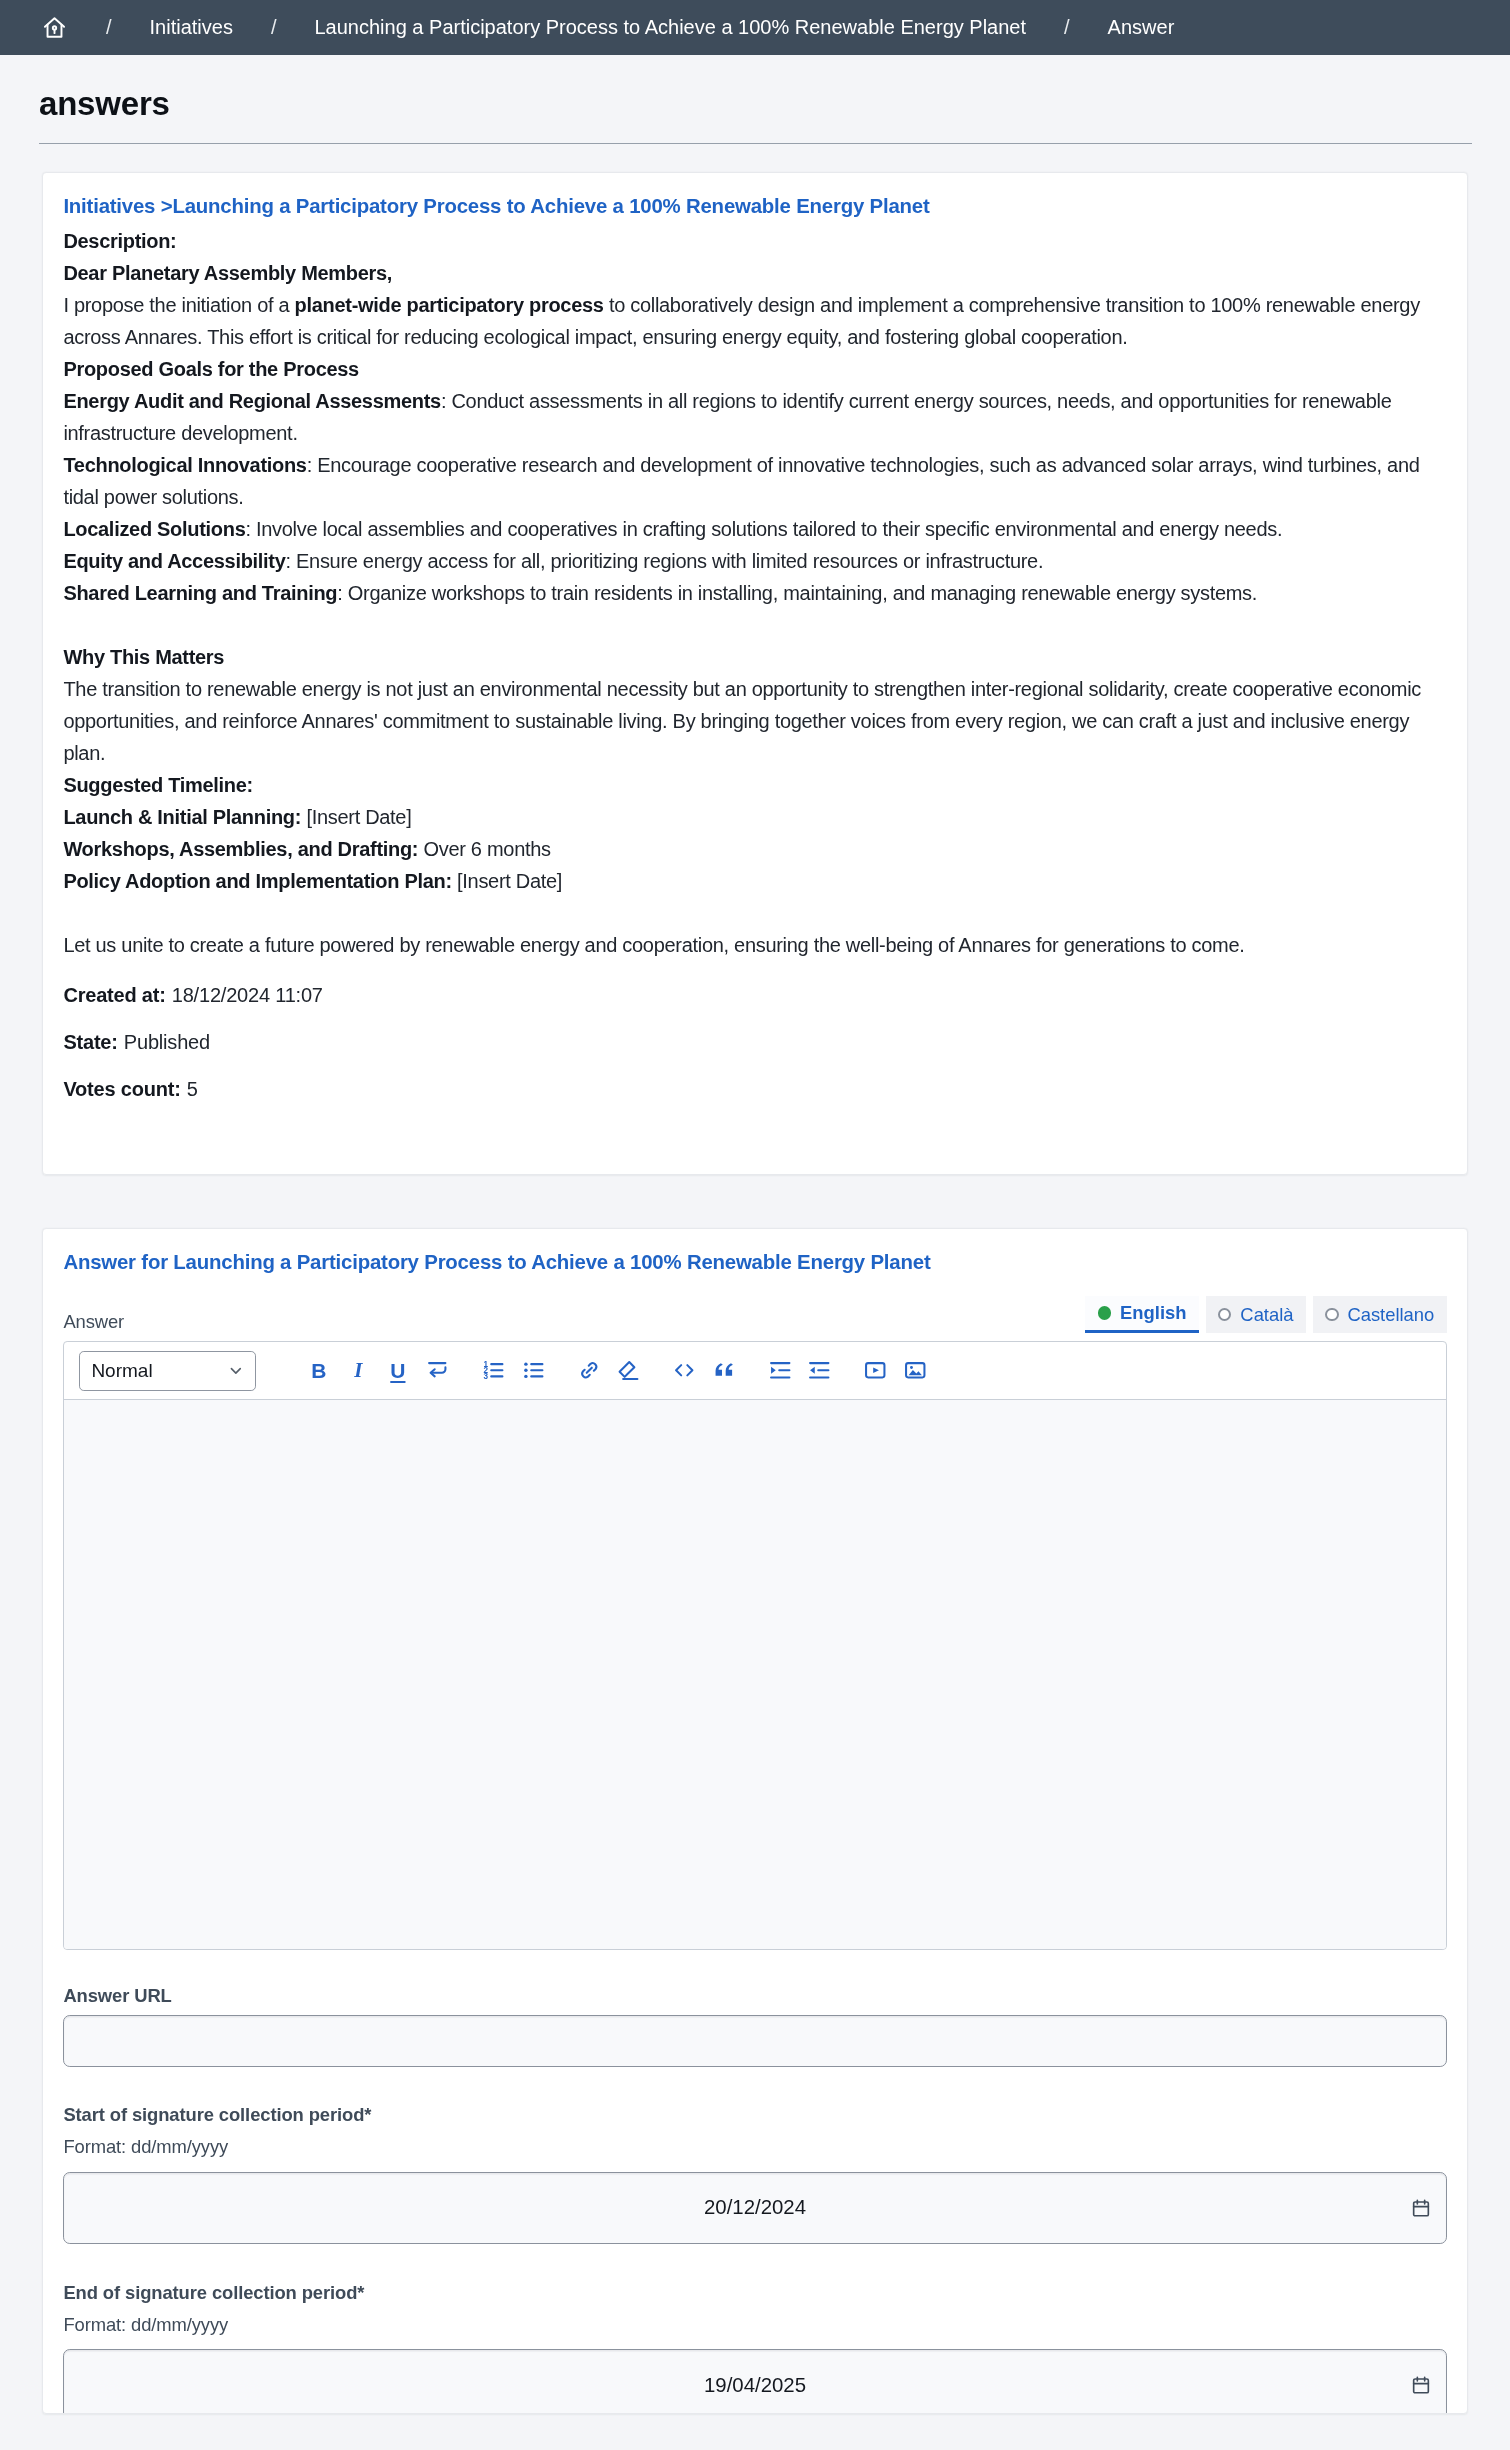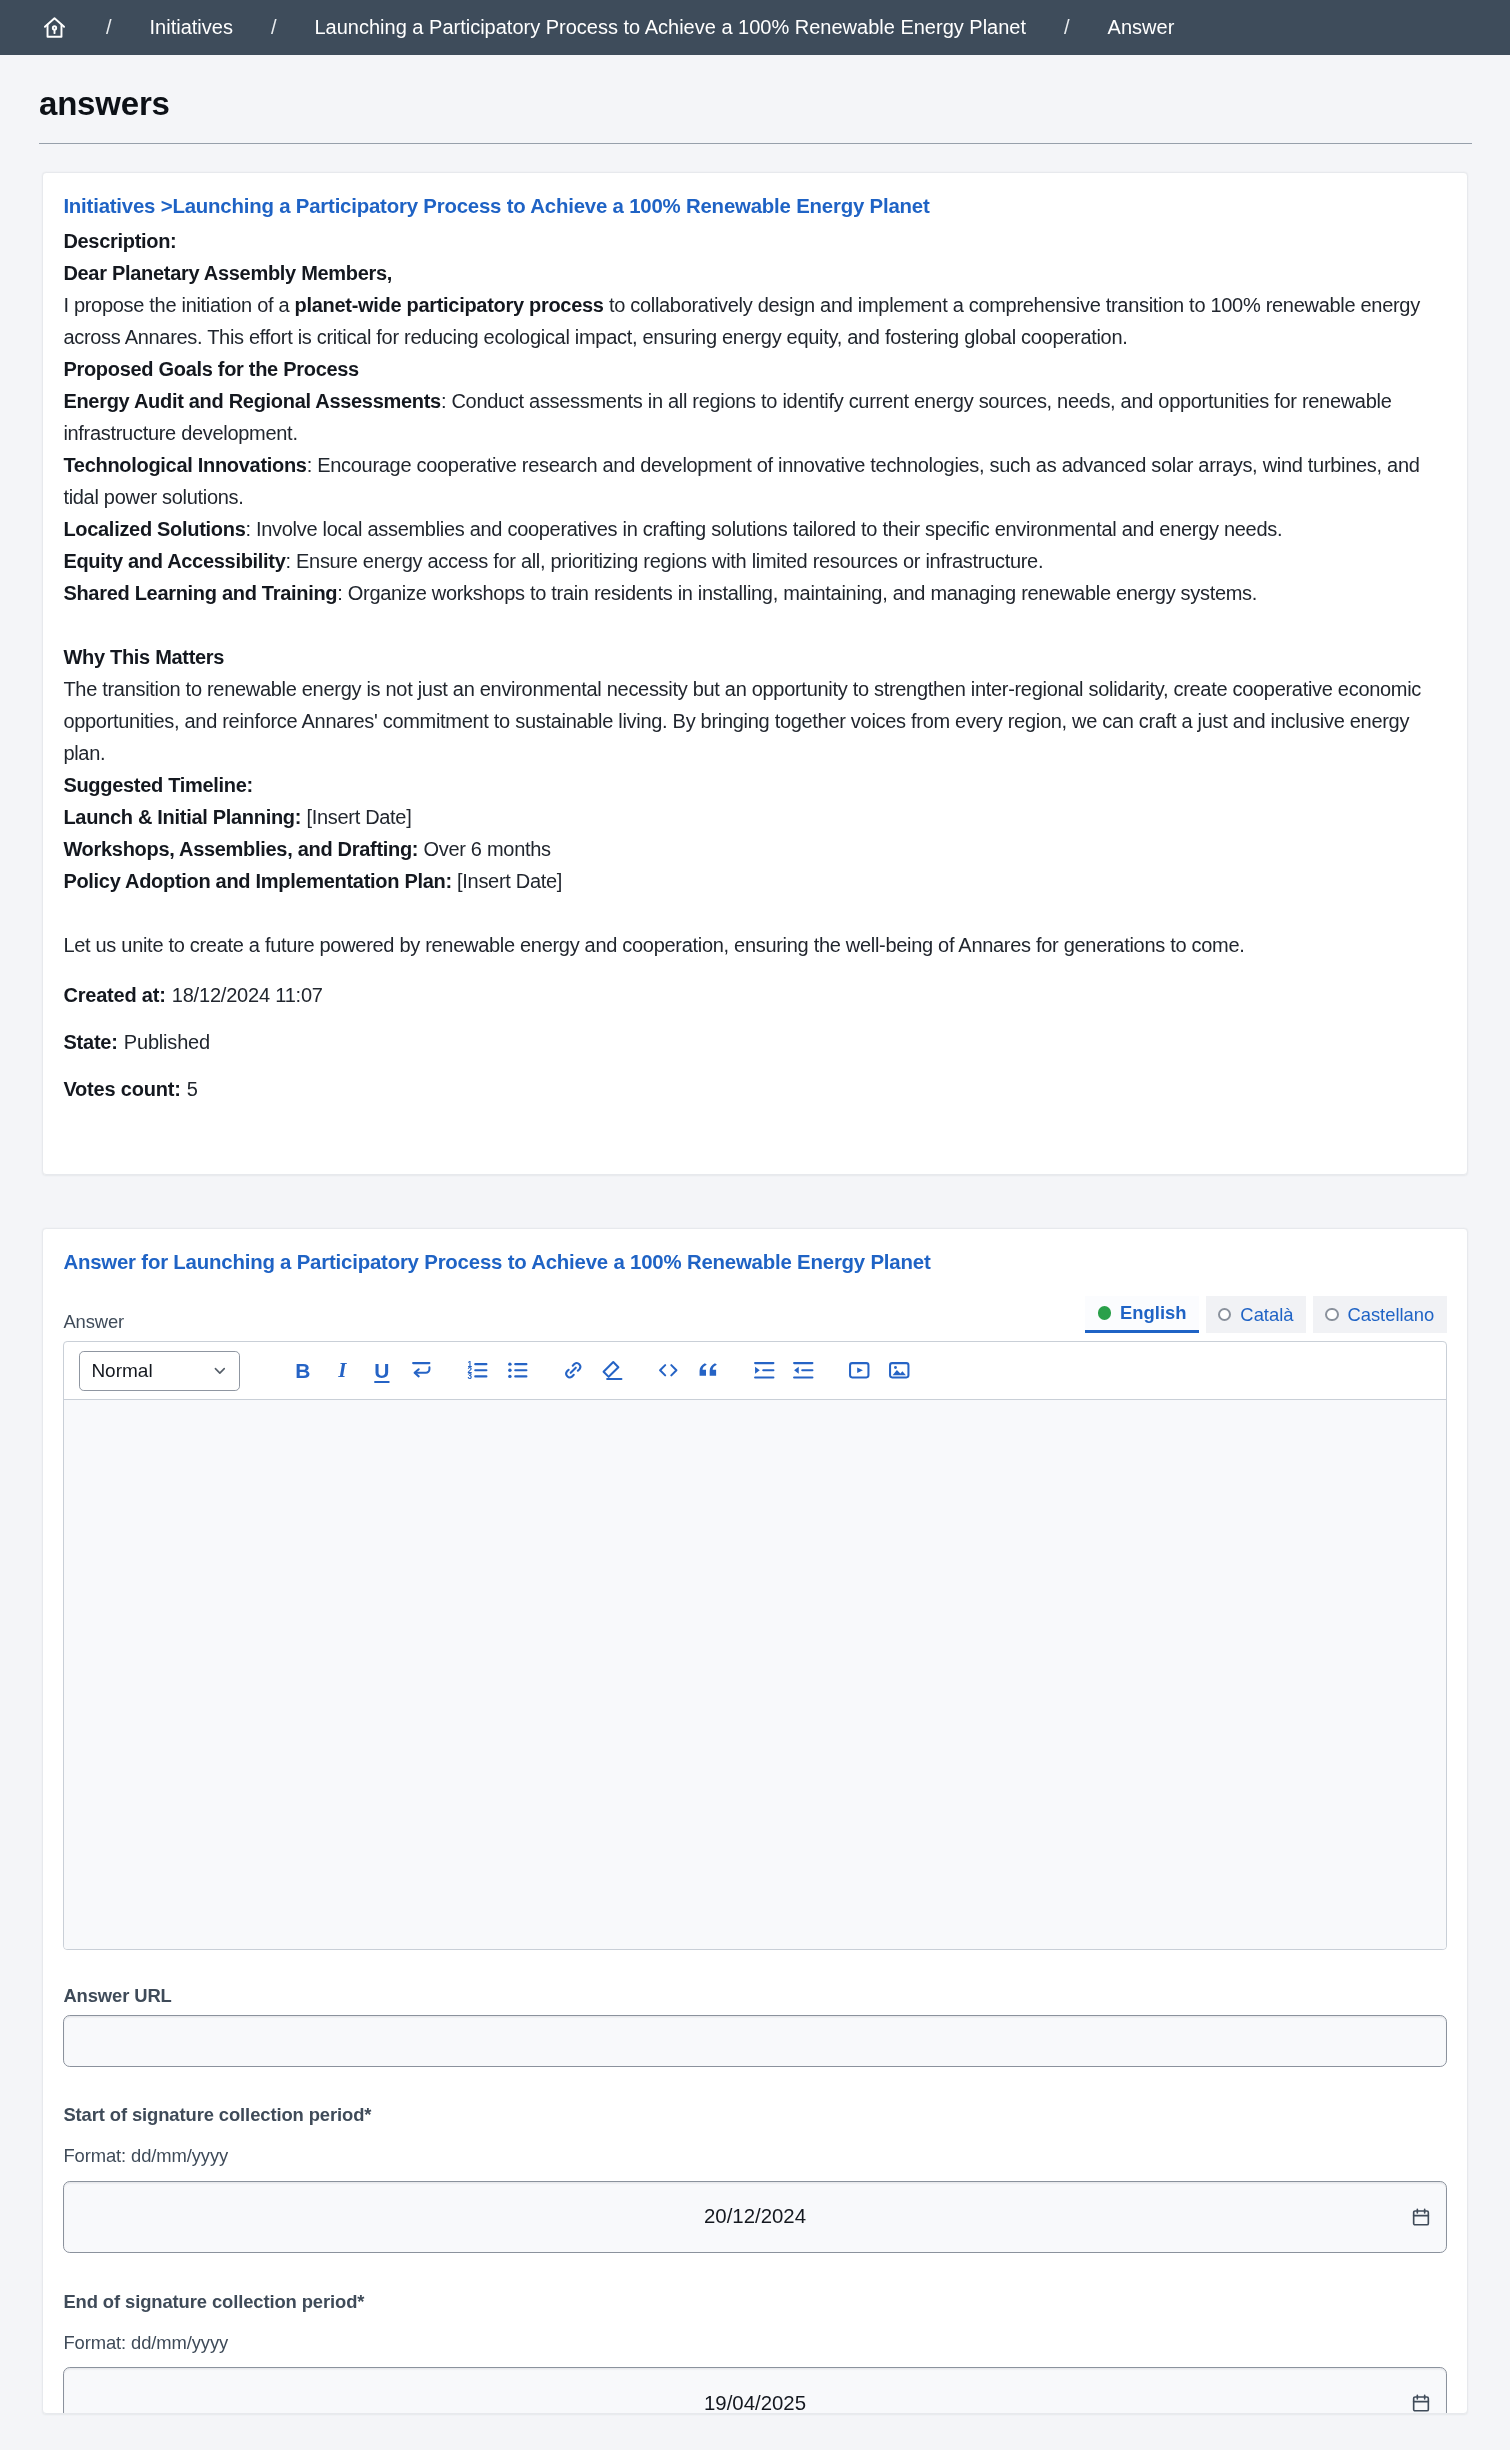--- a/index.html
+++ b/index.html
@@ -50,21 +50,21 @@
     font-size: 18.4px; color: #1f63c5; cursor: pointer; white-space: nowrap;
   }
   .chip.sel { background: #fbfcfe; border-bottom: 3.4px solid #1f63c5; font-weight: 700; }
   .radio { width: 13.6px; height: 13.6px; border-radius: 50%; border: 2px solid #8a919c; background: #fff; flex: 0 0 auto; }
   .radio.on { border-color: #2aa04a; background: #2aa04a; }
   
   .editor { margin-top: 8.2px; border: 1.4px solid #c9cfd7; border-radius: 4.1px; background: #fff; }
   .toolbar { display: flex; align-items: center; padding: 8.2px 15px; border-bottom: 1.4px solid #c9cfd7; }
   .fmt-select {
     display: flex; align-items: center; justify-content: space-between;
-    width: 161px; height: 40px; padding: 0 11px;
+    width: 177px; height: 40px; padding: 0 11px;
     border: 1.4px solid #8f96a1; border-radius: 4.8px;
     font-size: 19px; color: #14181f; background: #fff; cursor: pointer; margin-right: 38px;
   }
   .chev { width: 17.7px; height: 17.7px; stroke: #555e69; fill: none; stroke-width: 2.2; stroke-linecap: round; stroke-linejoin: round; }
   .tbtn { background: none; border: none; width: 30px; height: 30px; display: flex; align-items: center; justify-content: center; cursor: pointer; margin-left: 9.5px; }
   .tbtn:nth-of-type(5), .tbtn:nth-of-type(7), .tbtn:nth-of-type(9),
   .tbtn:nth-of-type(11), .tbtn:nth-of-type(13) { margin-left: 26px; }
   .ic { width: 24.5px; height: 24.5px; stroke: #2563c5; fill: none; stroke-width: 2; stroke-linecap: round; stroke-linejoin: round; }
   .ic .f, .f { fill: #2563c5; stroke: none; }
   .ic .tx { fill: #2563c5; stroke: none; font-size: 8px; font-weight: 700; font-family: "Liberation Sans", sans-serif; }
@@ -81,21 +81,21 @@
     font-family: "Liberation Sans", sans-serif; outline: none;
   }
   .date-wrap { position: relative; margin-top: 13.6px; }
   .date-wrap .text-input { margin-top: 0; height: 72px; text-align: center; }
   .cal { position: absolute; right: 15px; top: 50%; transform: translateY(-50%);
          width: 22px; height: 22px; stroke: #3f4b59; fill: none; stroke-width: 1.8;
          stroke-linecap: round; stroke-linejoin: round; cursor: pointer; }
   .gap52 { margin-top: 35px; }
   .gap54 { margin-top: 37px; }
   .gap56 { margin-top: 38px; }
-  .gap14 { margin-top: 19px; }
+  .gap14 { margin-top: 10px; }
 </style>
 </head>
 <body>
 
 <div class="topbar">
   <a href="#" style="display:flex;align-items:center;">
     <svg class="home" viewBox="0 0 24 24">
         <path d="M3.5 11.4 12 3.8l8.5 7.6"></path>
         <path d="M5.8 9.6V20.2h12.4V9.6"></path>
         <circle cx="12" cy="12.4" r="1.5"></circle>

